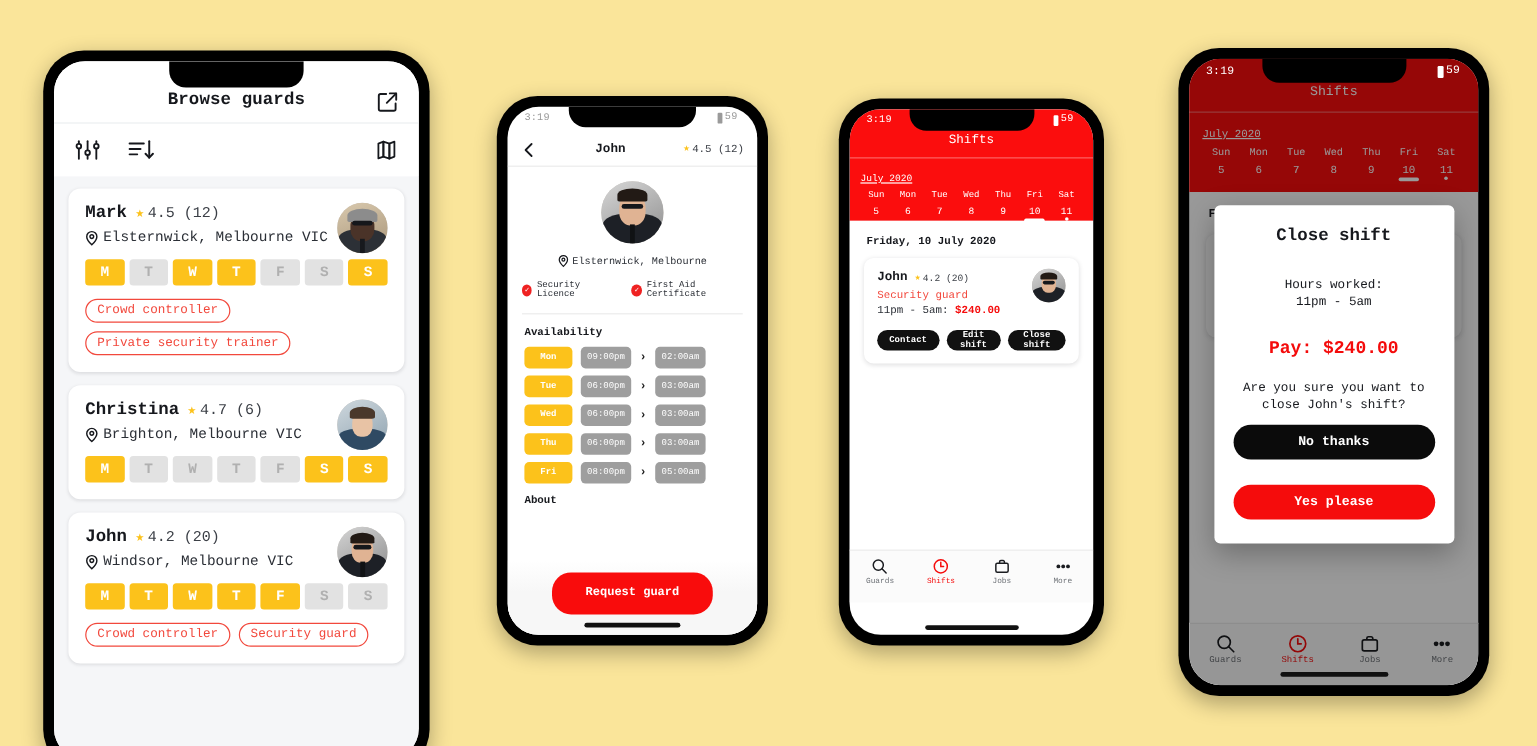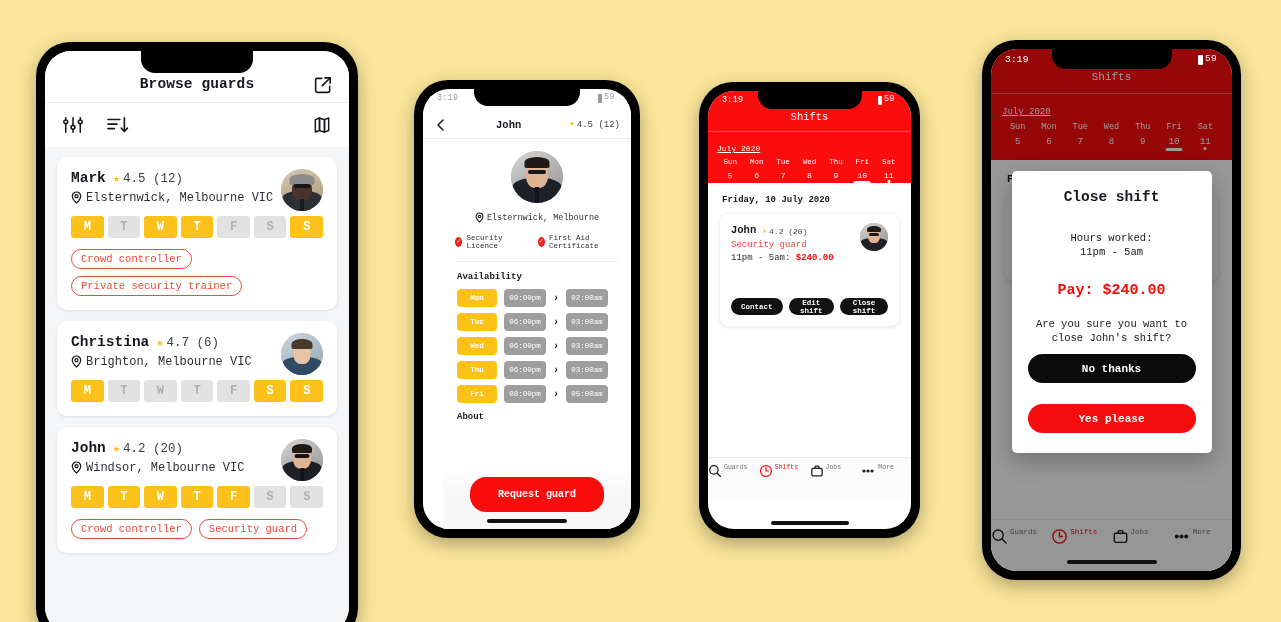--- a/index.html
+++ b/index.html
@@ -79,21 +79,21 @@
   .guard-card {
     background: #fff; border-radius: 10px; padding: 13px 14px 14px 14px;
     margin-bottom: 11px; box-shadow: 0 1px 3px rgba(20,20,30,.10);
     position: relative;
   }
   .guard-top { display: flex; align-items: baseline; gap: 7px; }
   .guard-name { font-size: 14.5px; font-weight: 700; color: #16181d; }
   .guard-rating { font-size: 12.5px; color: #3b3f46; display: flex; align-items: center; gap: 3px; }
   .star { color: #fcc21b; font-size: 12px; line-height: 1; }
   .guard-loc {
-    display: flex; gap: 4px;
+    display: flex; align-items: center; gap: 4px;
     font-size: 12px; color: #2b2f36; margin-top: 5px;
   }
   .avatar {
     position: absolute; right: 14px; top: 12px;
     width: 42px; height: 42px; border-radius: 50%;
     overflow: hidden; background: #c9c4bd;
   }
   .days { display: flex; gap: 4px; margin-top: 11px; }
   .day {
     width: 33px; height: 22px; border-radius: 3px;
@@ -116,21 +116,21 @@
   .p2-nav {
     position: absolute; top: 22px; left: 0; right: 0; height: 28px;
     display: flex; align-items: center; padding: 0 11px;
     border-bottom: 1px solid #ececec; background: #fff; z-index: 20;
   }
   .p2-back { width: 14px; height: 14px; }
   .p2-navtitle {
     flex: 1; text-align: center; font-size: 10.5px; font-weight: 700; color: #16181d;
   }
   .p2-navrating { font-size: 9px; color: #3b3f46; display: flex; align-items: center; gap: 2px; }
-  .p2-body { position: absolute; top: 50px; left: 0; right: 0; bottom: 0; background: #fff; margin-left: 20px; }
+  .p2-body { position: absolute; top: 50px; left: 0; right: 0; bottom: 0; background: #fff; }
   .p2-avatar {
     width: 52px; height: 52px; border-radius: 50%; margin: 12px auto 0 auto;
     overflow: hidden; background: #c9c4bd;
   }
   .p2-loc {
     display: flex; align-items: center; justify-content: center; gap: 3px;
     font-size: 8.5px; color: #2b2f36; margin-top: 9px;
   }
   .p2-certs {
     display: flex; align-items: center; justify-content: center; gap: 18px;
@@ -207,28 +207,28 @@
   .shift-time { font-size: 9px; color: #2b2f36; margin-top: 3px; }
   .shift-pay { color: #f50c0c; font-weight: 700; }
   .shift-avatar {
     position: absolute; right: 11px; top: 9px;
     width: 28px; height: 28px; border-radius: 50%; overflow: hidden; background: #b9b4ad;
   }
   .shift-btns { display: flex; gap: 6px; margin-top: 11px; }
   .pill {
     background: #111; color: #fff; border: none; border-radius: 11px;
     height: 17px; padding: 0 10px; font-size: 7.5px; font-weight: 700;
-    font-family: inherit; cursor: pointer; margin-top: 24px;
+    font-family: inherit; cursor: pointer;
   }
   .tabbar {
     position: absolute; bottom: 0; left: 0; right: 0; height: 44px;
     background: #fbfbfb; border-top: 1px solid #ebebeb;
     display: flex; align-items: flex-start; padding-top: 6px;
   }
-  .tab { flex: 1; display: flex; flex-direction: row; align-items: flex-start; gap: 2px; cursor: pointer; }
+  .tab { flex: 1; display: flex; flex-direction: column; align-items: center; gap: 2px; cursor: pointer; }
   .tab .lbl { font-size: 6.5px; color: #6f7378; }
   .tab.active .lbl { color: #f50c0c; }
 
   
   #phone4 { left: 982px; top: 40px; width: 259px; height: 540px; }
   #phone4 .notch { width: 120px; height: 20px; }
   #phone4 .statusbar { color: #fff; }
   .p4-dim { position: absolute; inset: 0; background: rgba(0,0,0,.40); z-index: 25; }
   .p4-shifts-header { background: #fb0d0d; padding-top: 22px; }
   .p4-shifts-title { text-align: center; font-size: 11px; color: #fff; padding-bottom: 10px; }

